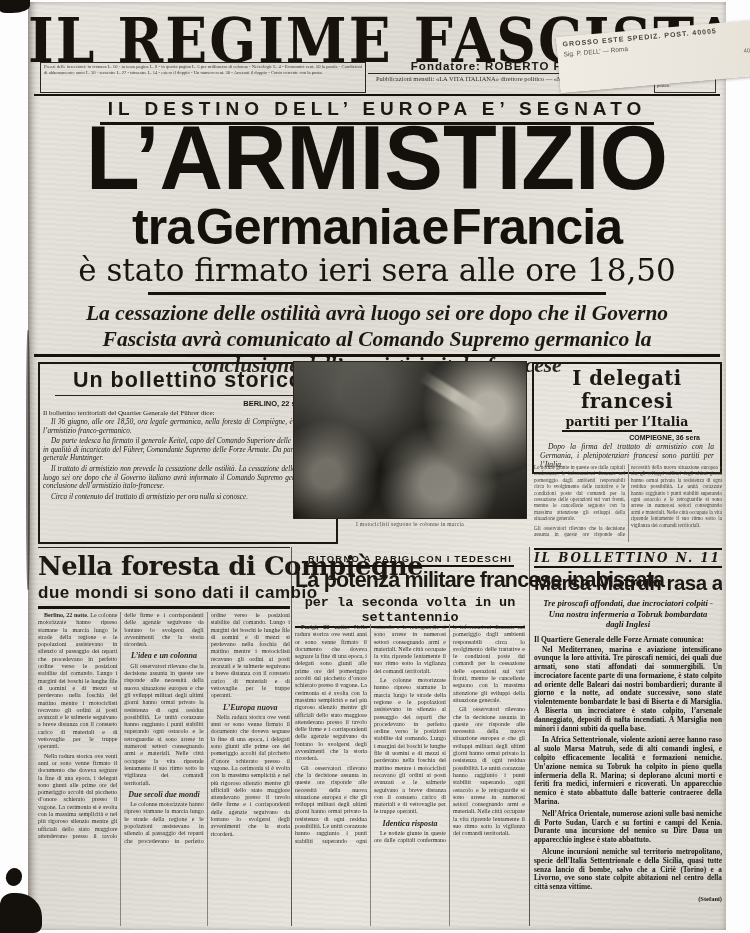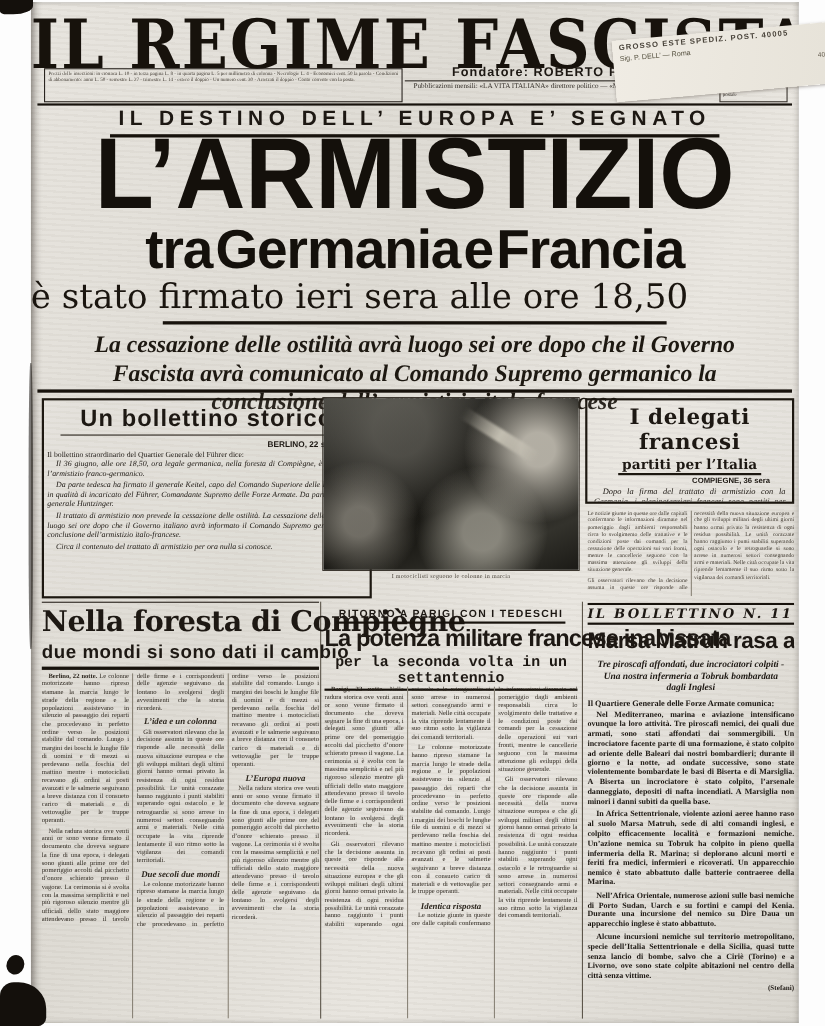--- a/index.html
+++ b/index.html
@@ -59,21 +59,21 @@
     font-family:"Liberation Sans", sans-serif;font-weight:bold;font-size:88px;
     line-height:.95;letter-spacing:0px;transform:scaleY(1.04);transform-origin:top;
     white-space:nowrap;color:#14100b;
   }
   .h2{
     position:absolute;left:0;top:196px;width:100%;text-align:center;
     font-family:"Liberation Sans", sans-serif;font-weight:bold;font-size:50px;
     letter-spacing:-1px;word-spacing:-10px;white-space:nowrap;color:#14100b;
   }
   .h3{
-    position:absolute;left:0;top:250px;width:100%;text-align:left;
+    position:absolute;left:0;top:250px;width:100%;text-align:center;
     font-family:"DejaVu Serif", serif;font-size:31px;color:#1a150f;white-space:nowrap;
   }
   .h3-rule{position:absolute;left:120px;top:290px;width:458px;height:3px;background:#17120c;}
   .deck{
     position:absolute;left:40px;top:298px;width:618px;text-align:center;
     font-family:"Liberation Serif", serif;font-style:italic;font-weight:bold;
     font-size:21.5px;line-height:1.22;color:#1d1811;
   }
   .deck-rule{position:absolute;left:6px;top:352px;width:686px;height:3px;background:#17120c;}
   
@@ -100,21 +100,21 @@
   }
   .photo .streak{
     position:absolute;left:52%;top:18%;width:34%;height:8%;
     background:linear-gradient(90deg,rgba(220,215,200,0),rgba(220,215,200,.75),rgba(220,215,200,0));
     transform:rotate(32deg);filter:blur(1px);
   }
   .caption{
     position:absolute;left:266px;top:519px;width:232px;text-align:center;
     font-size:5.5px;color:#4a443b;letter-spacing:.3px;
   }
-  .delegati{left:504px;top:360px;width:190px;height:96px;padding:3px 6px;box-sizing:border-box;overflow:hidden;}
+  .delegati{left:504px;top:360px;width:190px;height:112px;padding:3px 6px;box-sizing:border-box;overflow:hidden;}
   .delegati h4{margin:0;text-align:center;font-family:"DejaVu Serif", serif;font-weight:bold;font-size:19.5px;letter-spacing:.5px;}
   .delegati h5{
     margin:1px auto 2px;text-align:center;font-family:"DejaVu Serif", serif;font-weight:bold;
     font-size:12.5px;border-bottom:2px solid #1c1710;width:fit-content;padding:0 4px 1px;
   }
   .delegati .dateline{padding-right:14px;font-size:7px;}
   .delegati p.it{font-style:italic;font-size:7.6px;line-height:9px;text-align:justify;margin:1px 0 0;text-indent:8px;}
   .tinycols{
     position:absolute;left:506px;top:462px;width:188px;height:78px;overflow:hidden;
     column-count:2;column-gap:6px;column-rule:1px solid #8a8478;
@@ -213,21 +213,21 @@
   <div class="h2">tra Germania e Francia</div>
   <div class="h3">è stato firmato ieri sera alle ore 18,50</div>
   <div class="h3-rule"></div>
   <div class="deck">La cessazione delle ostilità avrà luogo sei ore dopo che il Governo Fascista avrà comunicato al Comando Supremo germanico la conclusione dell’ armistizio italo-francese</div>
   <div class="deck-rule"></div>
 
   <div class="box bollettino">
     <h4>Un bollettino storico</h4>
     <div class="thinrule"></div>
     <div class="dateline">BERLINO, 22 sera</div>
-    <div class="intro">Il bollettino straordinario del Quartier Generale del Führer dice:</div>
+    <div class="intro">Il bollettino territoriali del Quartier Generale del Führer dice:</div>
     <p class="it">Il 36 giugno, alle ore 18,50, ora legale germanica, nella foresta di Compiègne, è stato firmato l’armistizio franco-germanico.</p>
     <p class="it">Da parte tedesca ha firmato il generale Keitel, capo del Comando Superiore delle Forze Armate in qualità di incaricato del Führer, Comandante Supremo delle Forze Armate. Da parte francese, il generale Huntzinger.</p>
     <p class="it">Il trattato di armistizio non prevede la cessazione delle ostilità. La cessazione delle ostilità avrà luogo sei ore dopo che il Governo italiano avrà informato il Comando Supremo germanico della conclusione dell’armistizio italo-francese.</p>
     <p class="it">Circa il contenuto del trattato di armistizio per ora nulla si conosce.</p>
     <div class="sig">(Stefani)</div>
   </div>
 
   <div class="photo">
     <div class="streak"></div>
   </div>

